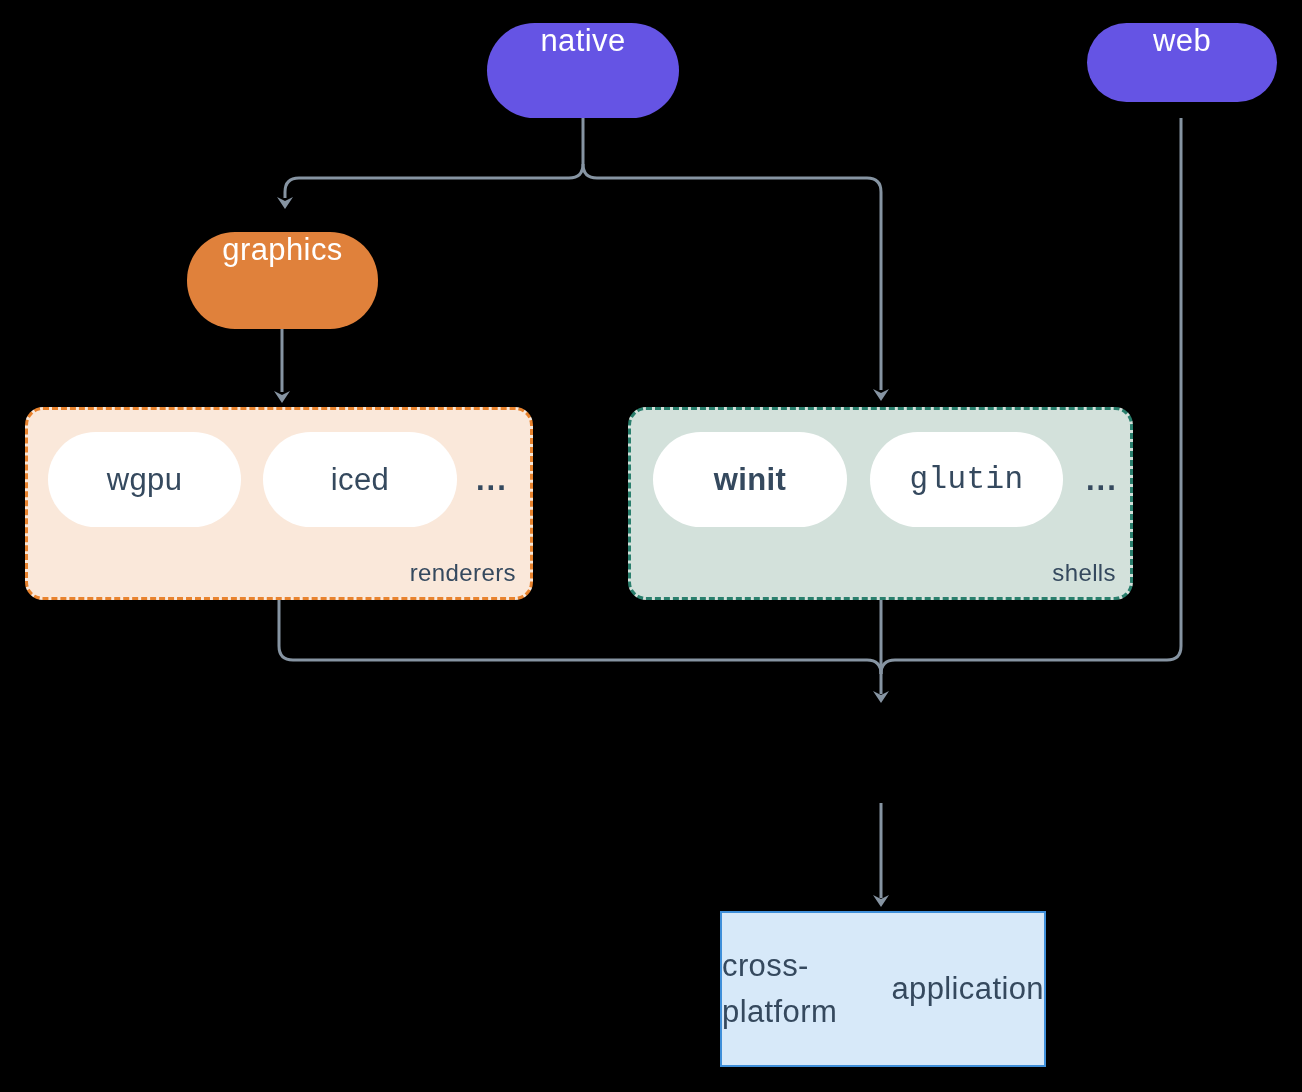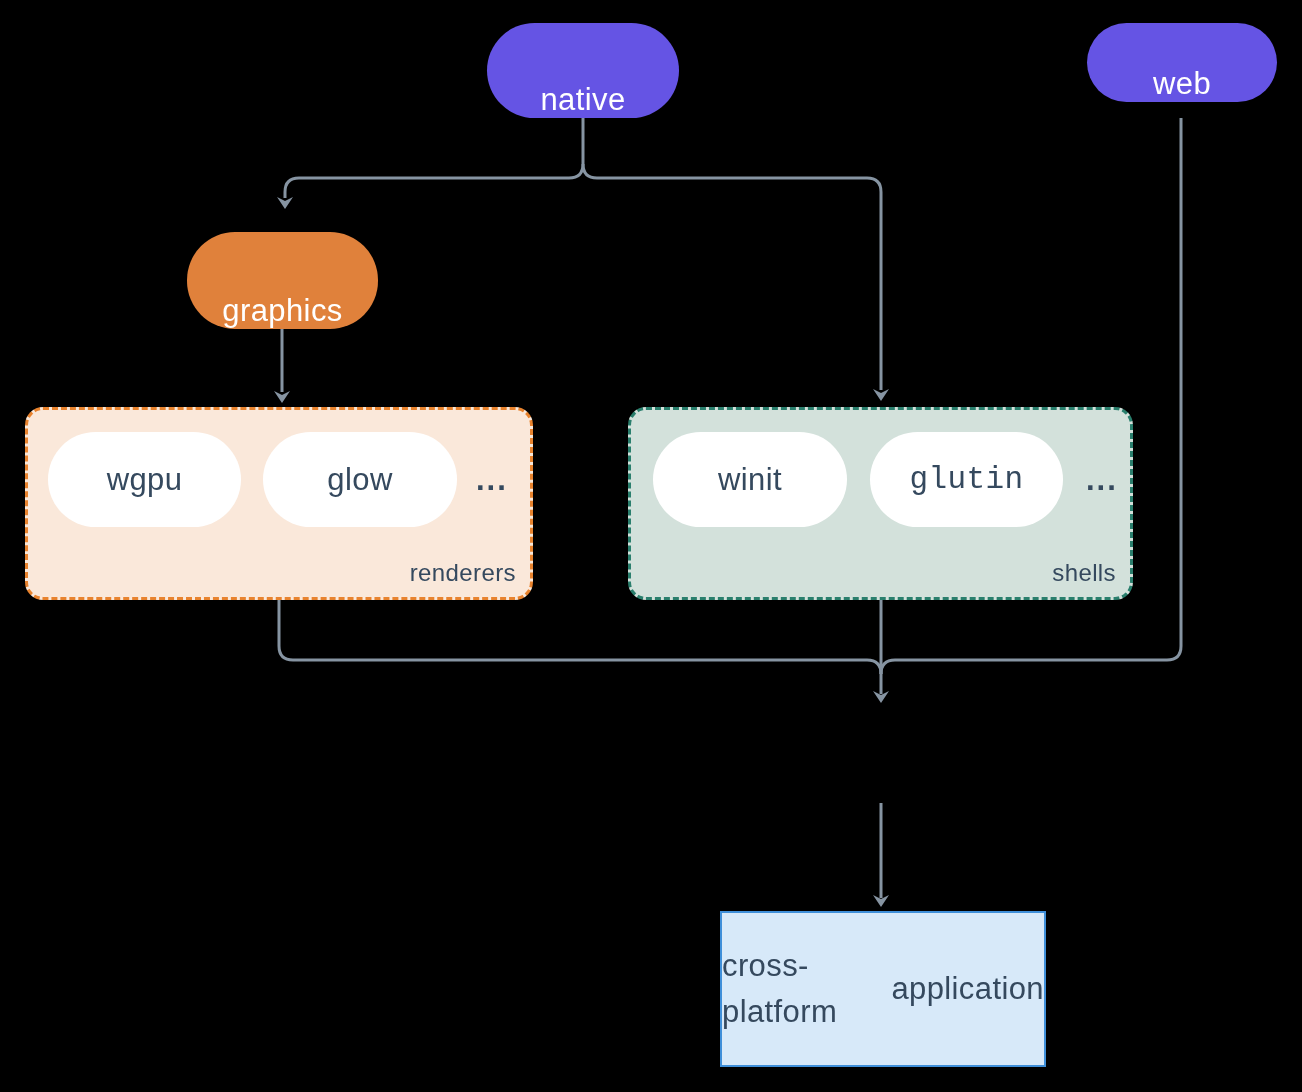--- a/index.html
+++ b/index.html
@@ -25,21 +25,21 @@
     stroke: var(--connector, #8694a2);
     stroke-width: 3;
     fill: none;
   }
   .connectors polygon.head {
     fill: var(--connector, #8694a2);
   }
   .pill {
     position: absolute;
     display: flex;
-    align-items: flex-end;
+    align-items: flex-start;
     justify-content: center;
     border-radius: 48px;
     color: #ffffff;
     font-size: 31px;
     letter-spacing: 0.4px;
   }
   .pill.native  { left: 487px;  top: 23px;  width: 192px; height: 95px; background: var(--purple, #6554e4); }
   .pill.web     { left: 1087px; top: 23px;  width: 190px; height: 79px; background: var(--purple, #6554e4); }
   .pill.graphics{ left: 187px;  top: 232px; width: 191px; height: 97px; background: var(--orange, #e0813b); }
   .pill.iced    { left: 786px;  top: 709px; width: 191px; height: 94px; background: var(--blue, #2e86d3); }
@@ -71,21 +71,21 @@
     background: #ffffff;
     display: flex;
     align-items: center;
     justify-content: center;
     color: var(--slate-text, #35495e);
     font-size: 31px;
     letter-spacing: 0.4px;
   }
   .group.renderers .inner-pill.a { left: 20px;  width: 193px; }
   .group.renderers .inner-pill.b { left: 235px; width: 194px; }
-  .group.shells    .inner-pill.a { left: 22px;  width: 194px; }
+  .group.shells    .inner-pill.a { left: 22px;  width: 194px; font-weight: bold; }
   .group.shells    .inner-pill.b { left: 239px; width: 193px; font-family: Liberation Mono, monospace; }
   .ellipsis {
     position: absolute;
     top: 22px;
     height: 95px;
     display: flex;
     align-items: center;
     color: var(--slate-text, #35495e);
     font-size: 31px;
     font-weight: bold;
@@ -154,21 +154,21 @@
   </div>
   <div class="pill graphics">
     <span>graphics</span>
   </div>
 
   <div class="group renderers">
     <div class="inner-pill a">
       <span>wgpu</span>
     </div>
     <div class="inner-pill b">
-      <span>glow</span>
+      <span>iced</span>
     </div>
     <div class="ellipsis">...</div>
     <div class="group-label">renderers</div>
   </div>
 
   <div class="group shells">
     <div class="inner-pill a">
       <span>winit</span>
     </div>
     <div class="inner-pill b">

